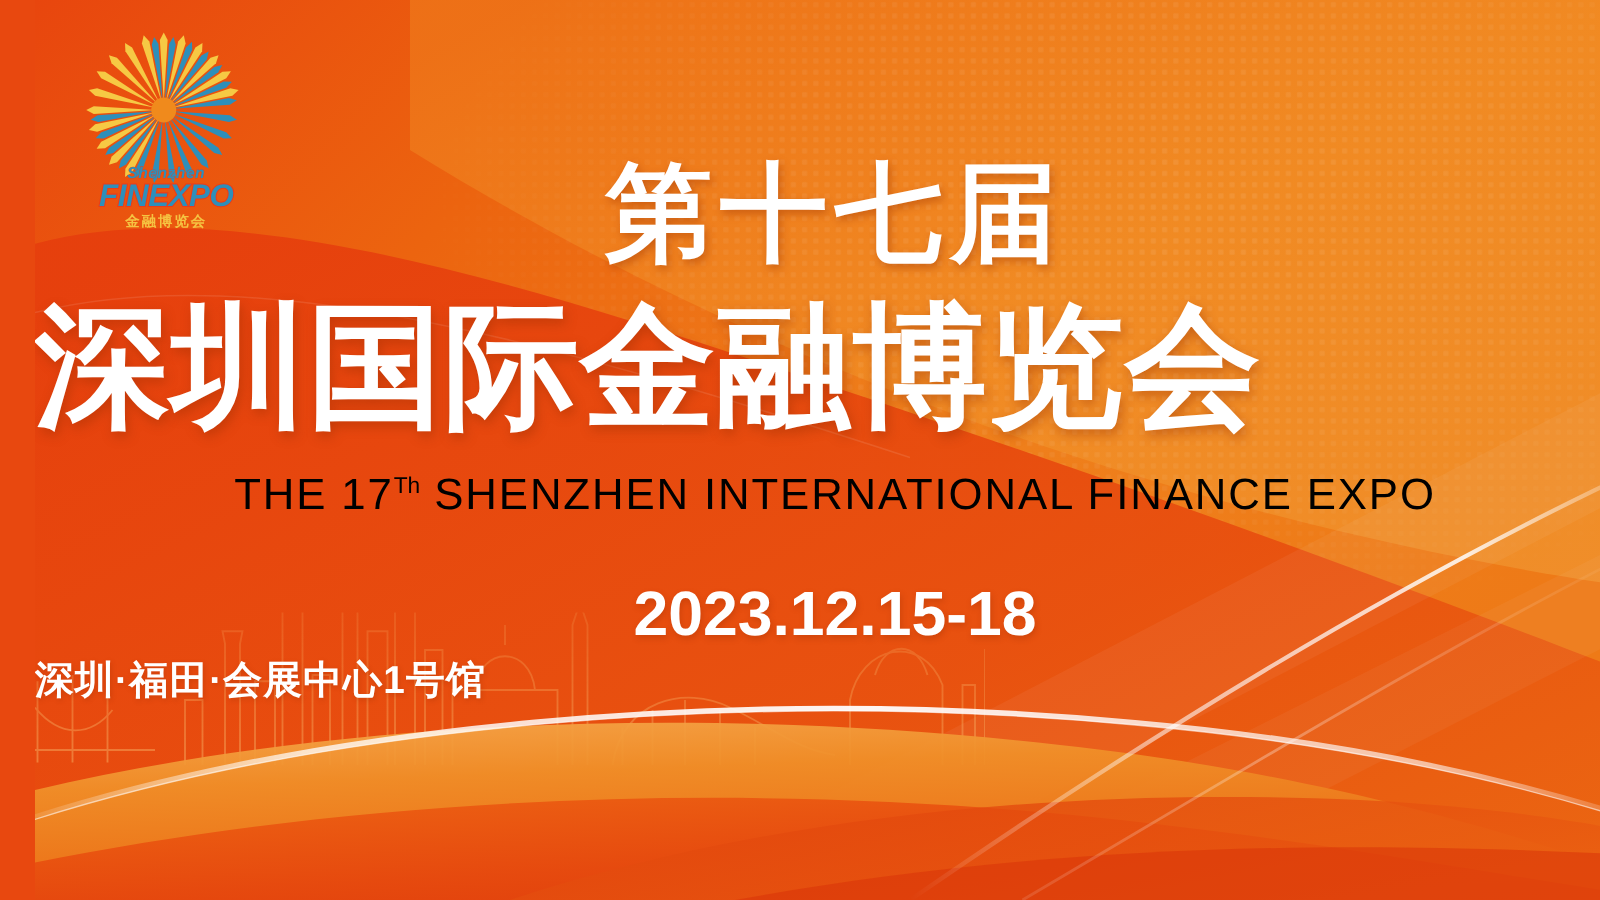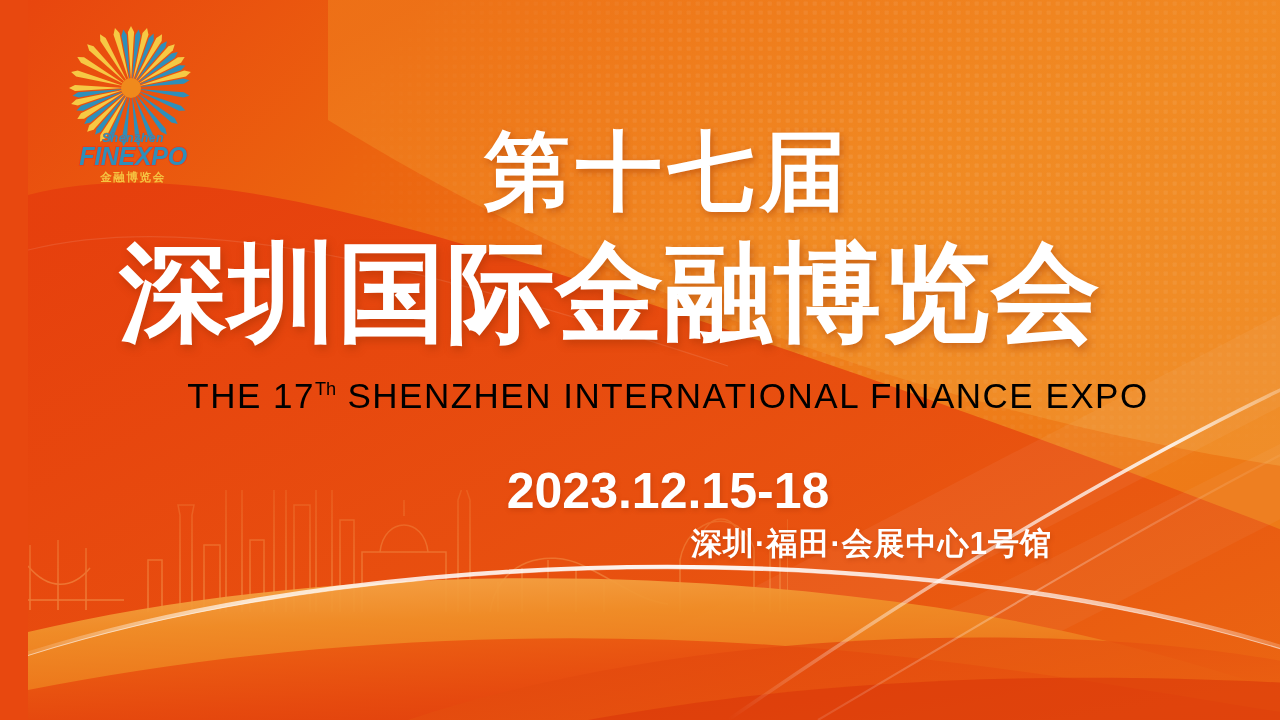--- a/index.html
+++ b/index.html
@@ -35,21 +35,20 @@
     font-family:"Liberation Sans","DejaVu Sans",sans-serif;
     font-weight:bold;
     font-size:86px;
     line-height:1;
     letter-spacing:6px;
     color:#ffffff;
     text-shadow:2px 3px 7px rgba(150,45,0,.40);
   }
   #titleMain{
     position:absolute; top:236px; left:0; width:1164px;
-    text-align:center;
     font-family:"Liberation Sans","DejaVu Sans",sans-serif;
     font-weight:bold;
     font-size:108px;
     line-height:1.05;
     letter-spacing:1px;
     color:#ffffff;
     text-shadow:2px 4px 9px rgba(150,45,0,.42);
     white-space:nowrap;
   }
   #titleEn{
@@ -72,21 +71,21 @@
     font-family:"Liberation Sans","DejaVu Sans",sans-serif;
     font-weight:bold;
     font-size:50px;
     line-height:1;
     letter-spacing:0px;
     color:#ffffff;
     text-shadow:1px 2px 5px rgba(150,45,0,.32);
   }
   #venueLine{
     position:absolute; top:528px; left:0; width:1024px;
-    text-align:right;
+    text-align:left;
     font-family:"Liberation Sans","DejaVu Sans",sans-serif;
     font-weight:bold;
     font-size:31px;
     line-height:1;
     letter-spacing:1px;
     color:#ffffff;
     text-shadow:1px 2px 4px rgba(150,45,0,.30);
   }
 </style>
 </head>

